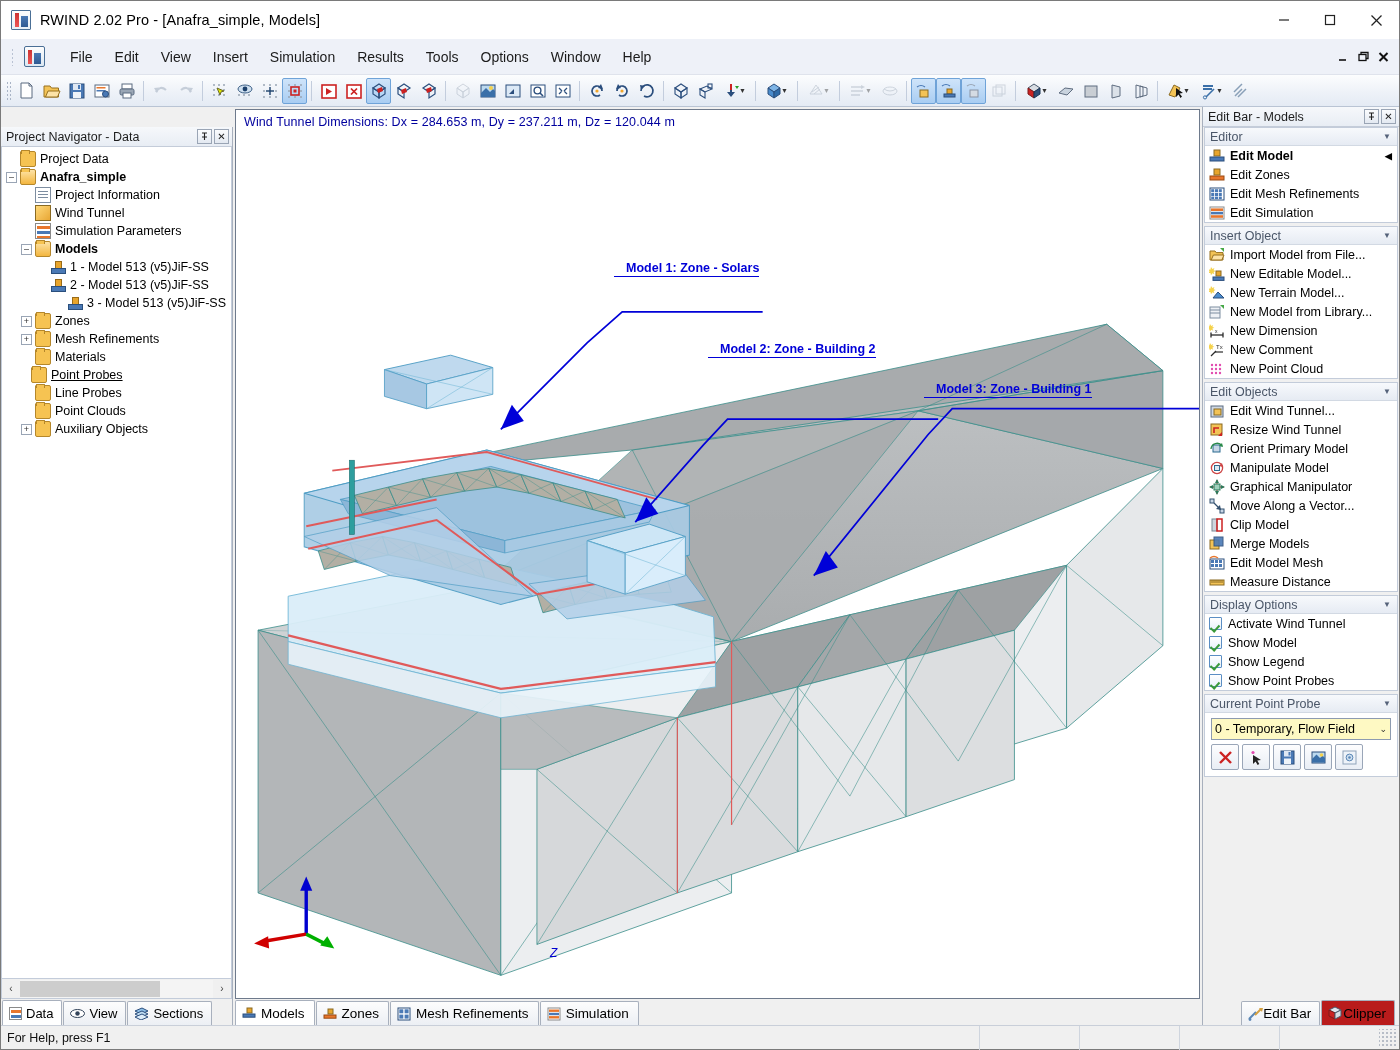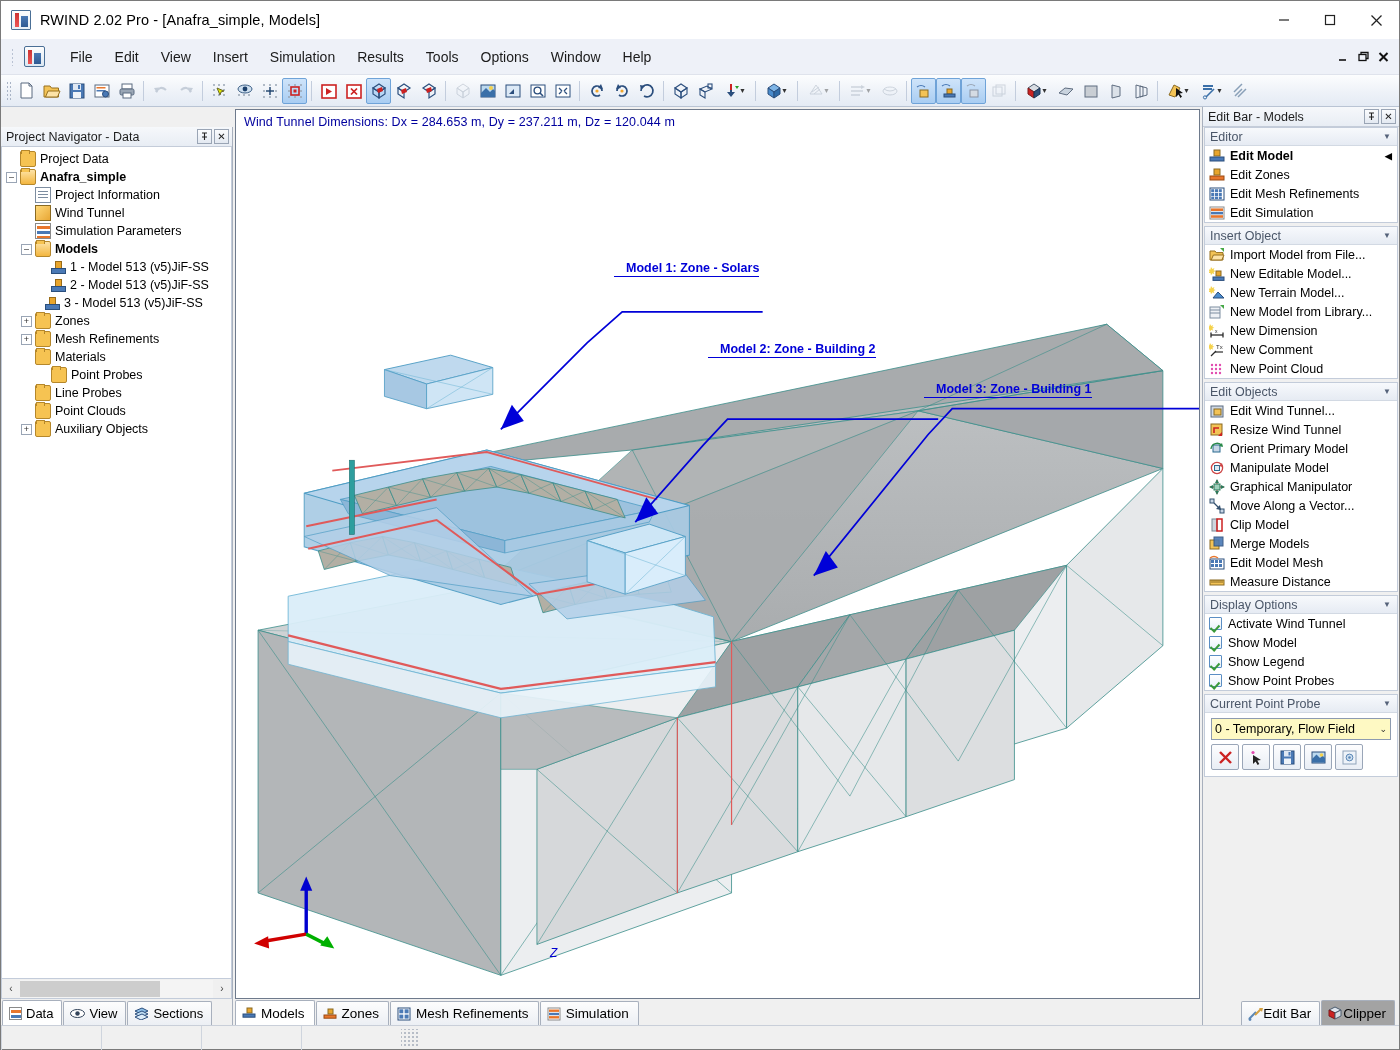--- a/index.html
+++ b/index.html
@@ -295,21 +295,21 @@
   .eb-tabs {
     height:26px; display:flex; align-items:flex-end; justify-content:flex-end;
     gap:1px; padding-right:4px; background:#f0f0f0; flex:0 0 auto;
   }
   .ebtab {
     height:24px; padding:0 8px 0 6px; display:flex; align-items:center; gap:0;
     border:1px solid #a8b0bd; border-bottom:none;
     background:linear-gradient(#fdfdfd,#eceff4);
     font-size:13.5px; cursor:default; border-radius:2px 2px 0 0;
   }
-  .ebtab.sel { background:#a3a3a3; height:25px; }
+  .ebtab.sel { background:#b91c1c; height:25px; }
 
   
   .statusbar {
     height: 24px; flex:0 0 auto; background:#f0f0f0;
     border-top:1px solid #c9cfd9;
     display:flex; align-items:center; font-size:12.5px; color:#111;
   }
   .sb-main { padding-left:6px; flex:1 1 auto; }
   .sb-cell { width:100px; height:24px; border-left:1px solid #cfd5de; flex:0 0 auto; }
   .sb-grip {
@@ -777,41 +777,41 @@
             <div class="tnode" style="padding-left: 34px;">
               <span class="dots"></span>
               <span class="ico ico-model"></span>
               <span class="tlabel">1 - Model 513 (v5)JiF-SS</span>
             </div>
             <div class="tnode" style="padding-left: 34px;">
               <span class="dots"></span>
               <span class="ico ico-model"></span>
               <span class="tlabel">2 - Model 513 (v5)JiF-SS</span>
             </div>
-            <div class="tnode" style="padding-left: 28px;">
+            <div class="tnode" style="padding-left: 46px; justify-content: center;">
               <span class="dots"></span>
               <span class="ico ico-model"></span>
               <span class="tlabel">3 - Model 513 (v5)JiF-SS</span>
             </div>
             <div class="tnode" style="padding-left: 19px;">
               <span class="expander">+</span>
               <span class="ico ico-folder"></span>
               <span class="tlabel">Zones</span>
             </div>
             <div class="tnode" style="padding-left: 19px;">
               <span class="expander">+</span>
               <span class="ico ico-folder"></span>
               <span class="tlabel">Mesh Refinements</span>
             </div>
             <div class="tnode" style="padding-left: 19px;">
               <span class="dots"></span>
               <span class="ico ico-folder"></span>
               <span class="tlabel">Materials</span>
             </div>
-            <div class="tnode" style="padding-left: 35px;">
+            <div class="tnode" style="padding-left: 15px; text-decoration: underline;">
               <span class="dots"></span>
               <span class="ico ico-folder"></span>
               <span class="tlabel">Point Probes</span>
             </div>
             <div class="tnode" style="padding-left: 19px;">
               <span class="dots"></span>
               <span class="ico ico-folder"></span>
               <span class="tlabel">Line Probes</span>
             </div>
             <div class="tnode" style="padding-left: 19px;">
@@ -1498,20 +1498,21 @@
               </svg>
           </span>
           <span>Clipper</span>
         </div>
       </div>
     </div>
 
   </div>
 
   <div class="statusbar">
+    <div class="sb-main">For Help, press F1</div>
     <div class="sb-cell"></div>
     <div class="sb-cell"></div>
     <div class="sb-cell"></div>
     <div class="sb-cell"></div>
     <div class="sb-grip"></div>
   </div>
 
 </div>
 
 </body></html>

